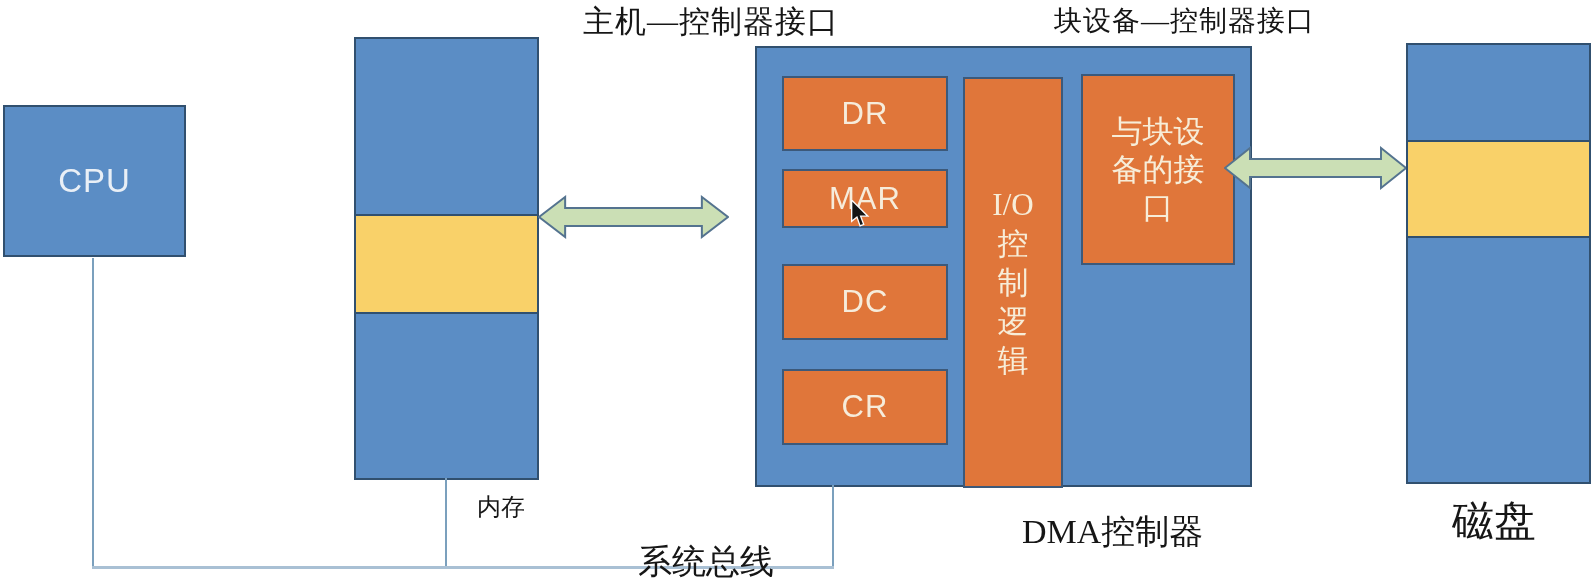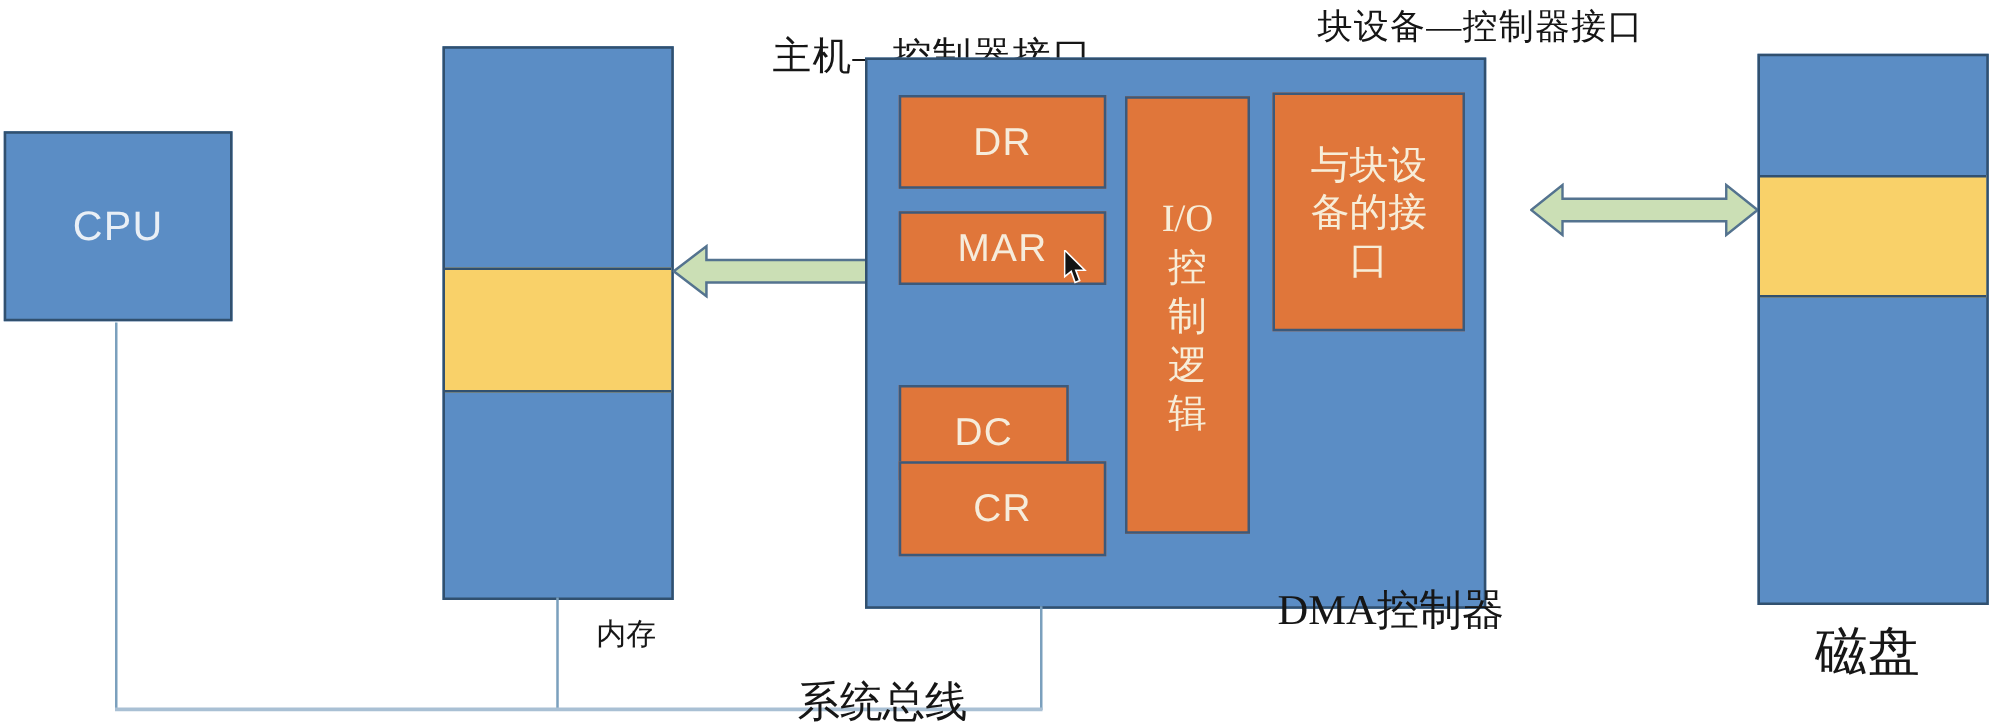--- a/index.html
+++ b/index.html
@@ -43,70 +43,70 @@
   .blk-lines{font-size:31px;line-height:38px;}
   .line{background:#7ba0bd;}
   .busline{background:#a9c0d4;}
   svg{display:block;}
 </style>
 </head>
 <body>
 
 <div id="stage">
 
-  <div class="abs cjk-label" style="left:618px;top:1px;font-size:31px;letter-spacing:1px;margin-top:23px;">主机—控制器接口</div>
+  <div class="abs cjk-label" style="left:583px;top:1px;font-size:31px;letter-spacing:1px;">主机—控制器接口</div>
   <div class="abs cjk-label" style="left:1054px;top:2px;font-size:28px;letter-spacing:1px;">块设备—控制器接口</div>
 
   <div class="abs bluebox" style="left:3px;top:105px;width:183px;height:152px;">
     <div class="cpu-text">CPU</div>
   </div>
 
   <div class="abs bluebox" style="left:354px;top:37px;width:185px;height:443px;">
     <div class="yellowband" style="top:175px;height:96px;"></div>
   </div>
   <div class="abs cjk-label" style="left:477px;top:491px;font-size:24px;">内存</div>
 
   <svg class="abs" style="left:538px;top:195px;" width="191" height="44" viewBox="0 0 190 44" preserveAspectRatio="none">
     <polygon points="1,22 27,2 27,13 163,13 163,2 189,22 163,42 163,31 27,31 27,42" fill="#cbdfb5" stroke="#54738f" stroke-width="2"></polygon>
   </svg>
 
-  <div class="abs bluebox" style="left:692px;top:46px;width:497px;height:441px;padding-left:35px;">
+  <div class="abs bluebox" style="left:755px;top:46px;width:497px;height:441px;padding-left:35px;">
 
     <div class="abs orangebox boxtext-sans" style="left:25px;top:28px;width:166px;height:75px;">
       <span>DR</span>
     </div>
     <div class="abs orangebox boxtext-sans" style="left:25px;top:121px;width:166px;height:59px;align-items:center;">
       <span>MAR</span>
     </div>
-    <div class="abs orangebox boxtext-sans" style="left:25px;top:216px;width:136px;height:76px;margin-top:44px;">
+    <div class="abs orangebox boxtext-sans" style="left:25px;top:216px;width:166px;height:76px;">
       <span>DC</span>
     </div>
     <div class="abs orangebox boxtext-sans" style="left:25px;top:321px;width:166px;height:76px;">
       <span>CR</span>
     </div>
 
-    <div class="abs orangebox" style="left:206px;top:29px;width:100px;height:350px;">
+    <div class="abs orangebox" style="left:206px;top:29px;width:100px;height:411px;">
       <div class="vstack io-lines">
         <span>I/O</span>
         <span>控</span>
         <span>制</span>
         <span>逻</span>
         <span>辑</span>
       </div>
     </div>
 
     <div class="abs orangebox" style="left:324px;top:26px;width:154px;height:191px;">
       <div class="vstack blk-lines">
         <span>与块设</span>
         <span>备的接</span>
         <span>口</span>
       </div>
     </div>
   </div>
-  <div class="abs cjk-label" style="left:1022px;top:465px;font-size:34px;">DMA控制器</div>
+  <div class="abs cjk-label" style="left:1022px;top:509px;font-size:34px;">DMA控制器</div>
 
   <svg class="abs" style="left:1224px;top:146px;" width="183" height="44" viewBox="0 0 190 44" preserveAspectRatio="none">
     <polygon points="1,22 27,2 27,13 163,13 163,2 189,22 163,42 163,31 27,31 27,42" fill="#cbdfb5" stroke="#54738f" stroke-width="2"></polygon>
   </svg>
 
   <div class="abs bluebox" style="left:1406px;top:43px;width:185px;height:441px;">
     <div class="yellowband" style="top:95px;height:94px;"></div>
   </div>
   <div class="abs cjk-label" style="left:1452px;top:493px;font-size:42px;">磁盘</div>
 

